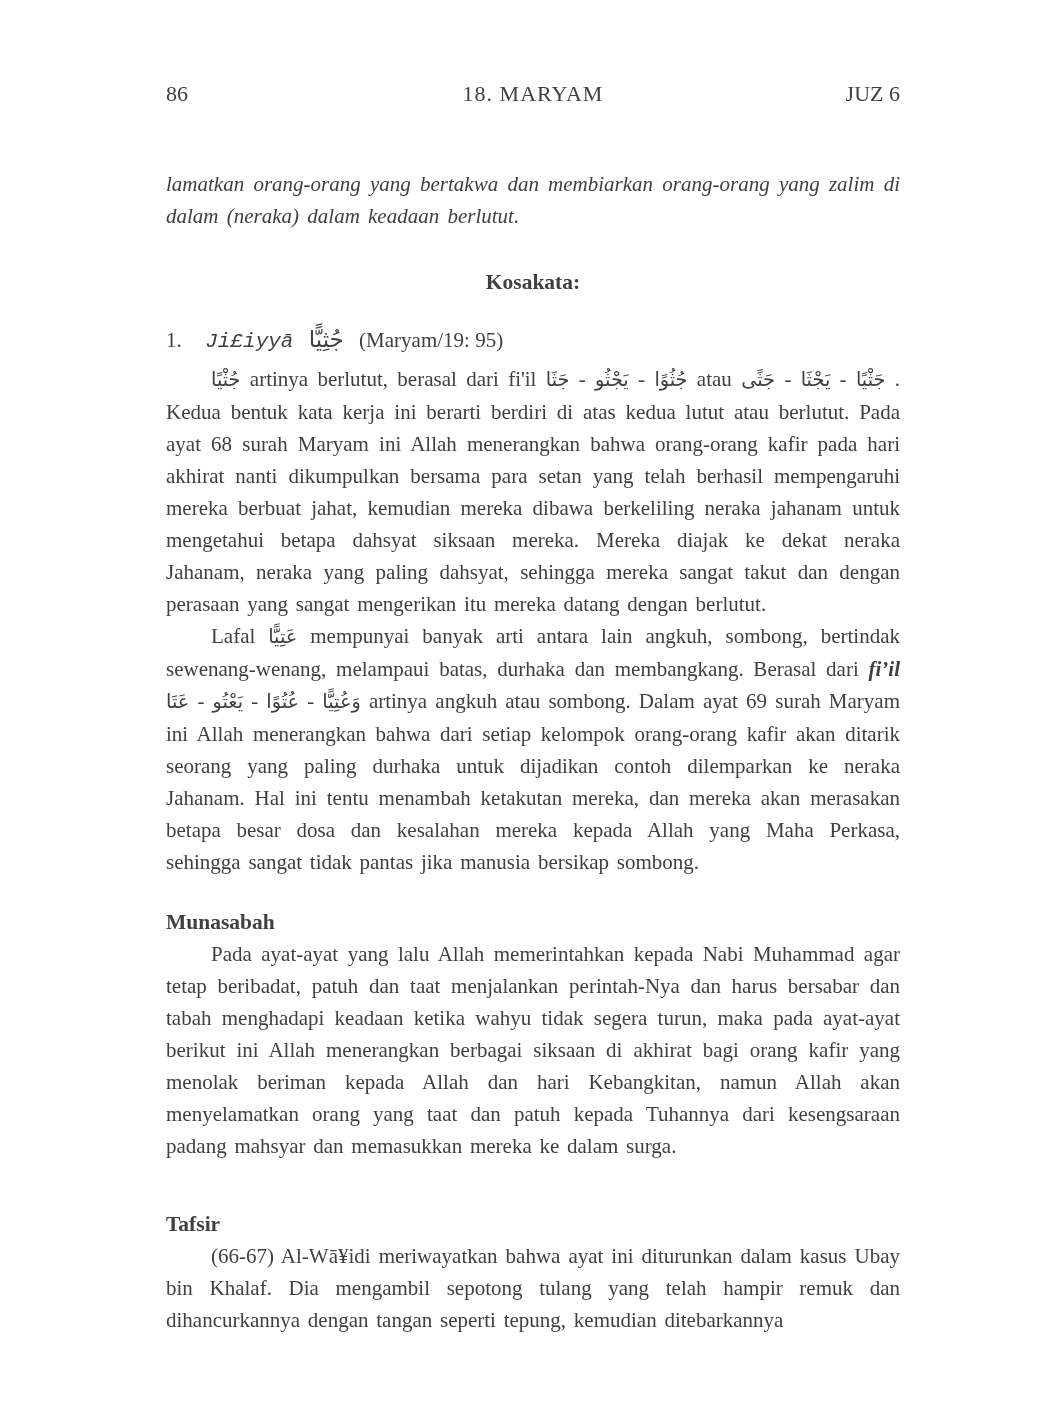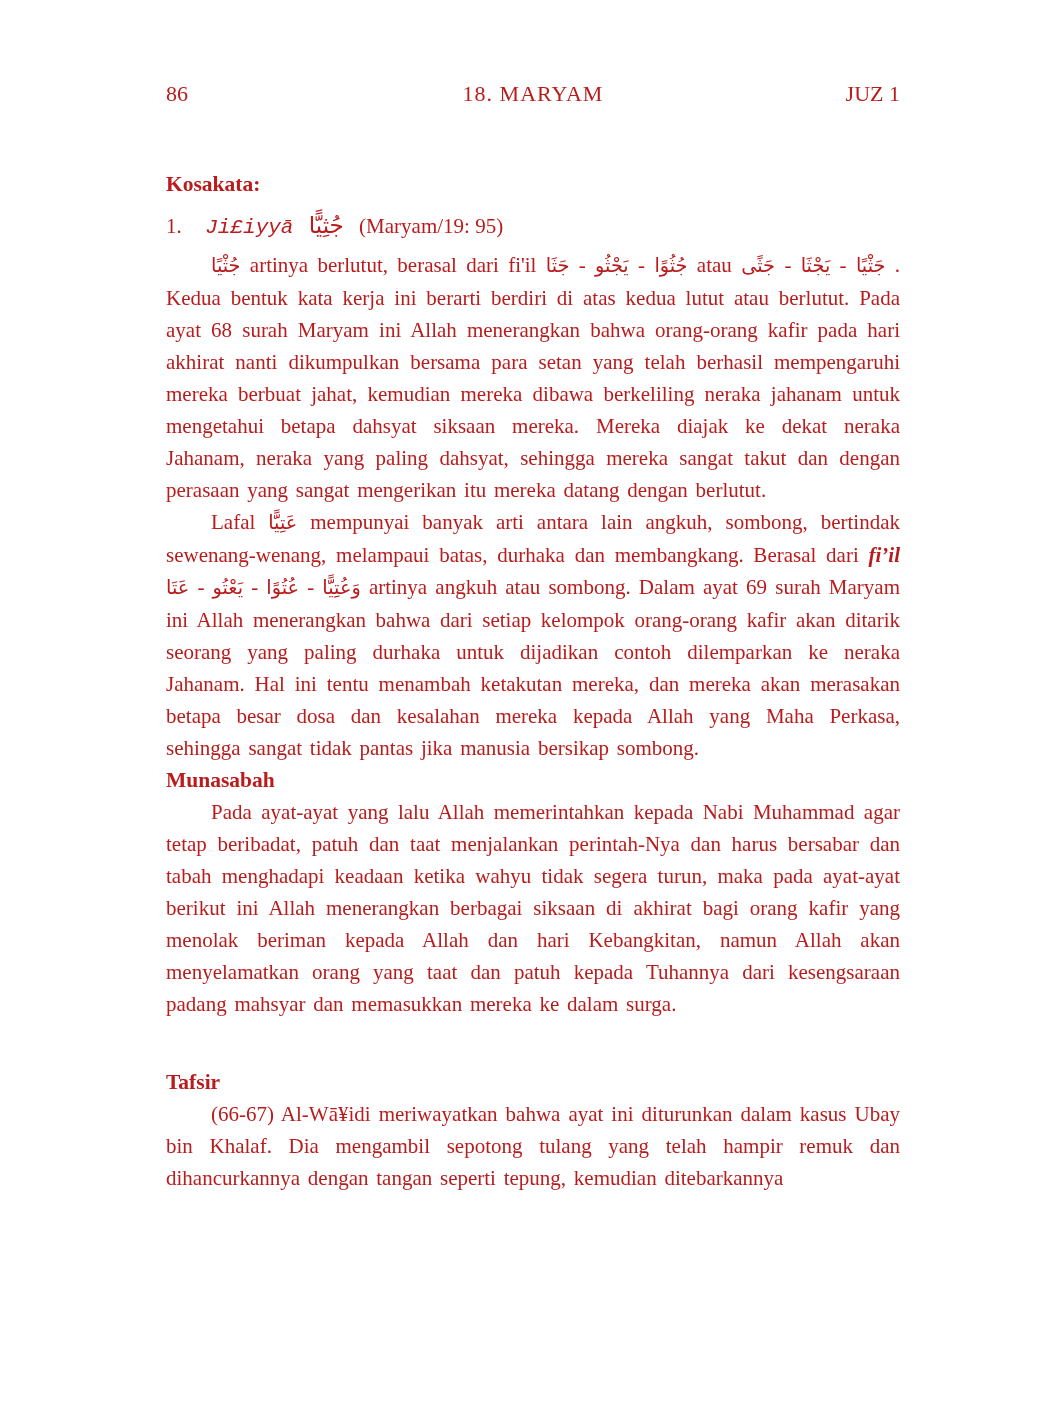--- a/index.html
+++ b/index.html
@@ -1,21 +1,21 @@
 <!DOCTYPE html>
 <html lang="id"><head>
 <meta charset="utf-8">
 <style>
   html, body { margin: 0; padding: 0; background: #ffffff; }
   .page {
     position: relative;
     width: 1063px;
     height: 1417px;
     background: #ffffff;
-    color: #b91c1c;
+    color: #404040;
     font-family: "Liberation Serif", "DejaVu Serif", serif;
     font-size: 21px;
     line-height: 32px;
     box-sizing: border-box;
     padding: 78px 163px 40px 166px;
     overflow: hidden;
   }
   .page-header {
     display: flex;
     align-items: baseline;
@@ -36,22 +36,22 @@
     font-style: italic;
     text-align: justify;
     word-spacing: 3px;
   }
   h2.sec-heading {
     margin: 0;
     font-size: 21.5px;
     font-weight: bold;
     line-height: 32px;
   }
-  h2.mt-kosakata  { margin-top: 20px; margin-bottom: 4px; }
-  h2.mt-munasabah { }
+  h2.mt-kosakata  { margin-top: 20px; margin-bottom: 20px; text-align: center; }
+  h2.mt-munasabah { margin-top: 28px; }
   h2.mt-tafsir    { margin-top: 46px; }
   .list-line {
     margin: 0;
     line-height: 42px;
     white-space: nowrap;
   }
   .list-line .num      { display: inline-block; min-width: 34px; }
   .list-line .translit { font-style: italic; font-family: Liberation Mono, monospace; }
   .list-line .ar       { margin: 0 10px; }
   .ar {
@@ -66,23 +66,24 @@
   .item2-line { margin-top: 4px; }
 </style>
 </head>
 <body>
 
 <div class="page">
 
   <div class="page-header">
     <span class="hdr-left">86</span>
     <span class="hdr-center">18. MARYAM</span>
-    <span class="hdr-right">JUZ 1</span>
+    <span class="hdr-right">JUZ 6</span>
   </div>
 
+  <p class="cont-para">lamatkan orang-orang yang bertakwa dan membiarkan orang-orang yang zalim di dalam (neraka) dalam keadaan berlutut.</p>
 
   <h2 class="sec-heading mt-kosakata">Kosakata:</h2>
 
   <p class="list-line">
     <span class="num">1.</span>
     <span class="translit">Ji£iyyā</span>
     <span class="ar arL" dir="rtl" lang="ar">جُثِيًّا</span>
     <span>(Maryam/19: 95)</span>
   </p>
   <p class="para indent para-gap"><span class="ar" dir="rtl" lang="ar">جُثْيًا</span><span>  artinya berlutut, berasal dari fi'il </span><span class="ar" dir="rtl" lang="ar">جَثَا</span><span> - </span><span class="ar" dir="rtl" lang="ar">يَجْثُو</span><span> - </span><span class="ar" dir="rtl" lang="ar">جُثُوًا</span><span>  atau </span><span class="ar" dir="rtl" lang="ar">جَثًى</span><span> - </span><span class="ar" dir="rtl" lang="ar">يَجْثَا</span><span> - </span><span class="ar" dir="rtl" lang="ar">جَثْيًا</span><span> . Kedua bentuk kata kerja ini berarti berdiri di atas kedua lutut atau berlutut. Pada ayat 68 surah Maryam ini Allah menerangkan bahwa orang-orang kafir pada hari akhirat nanti dikumpulkan bersama para setan yang telah berhasil mempengaruhi mereka berbuat jahat, kemudian mereka dibawa berkeliling neraka jahanam untuk mengetahui betapa dahsyat siksaan mereka.  Mereka diajak ke dekat neraka Jahanam, neraka yang paling dahsyat, sehingga mereka sangat takut dan dengan perasaan yang sangat mengerikan itu mereka datang dengan berlutut.</span></p>

